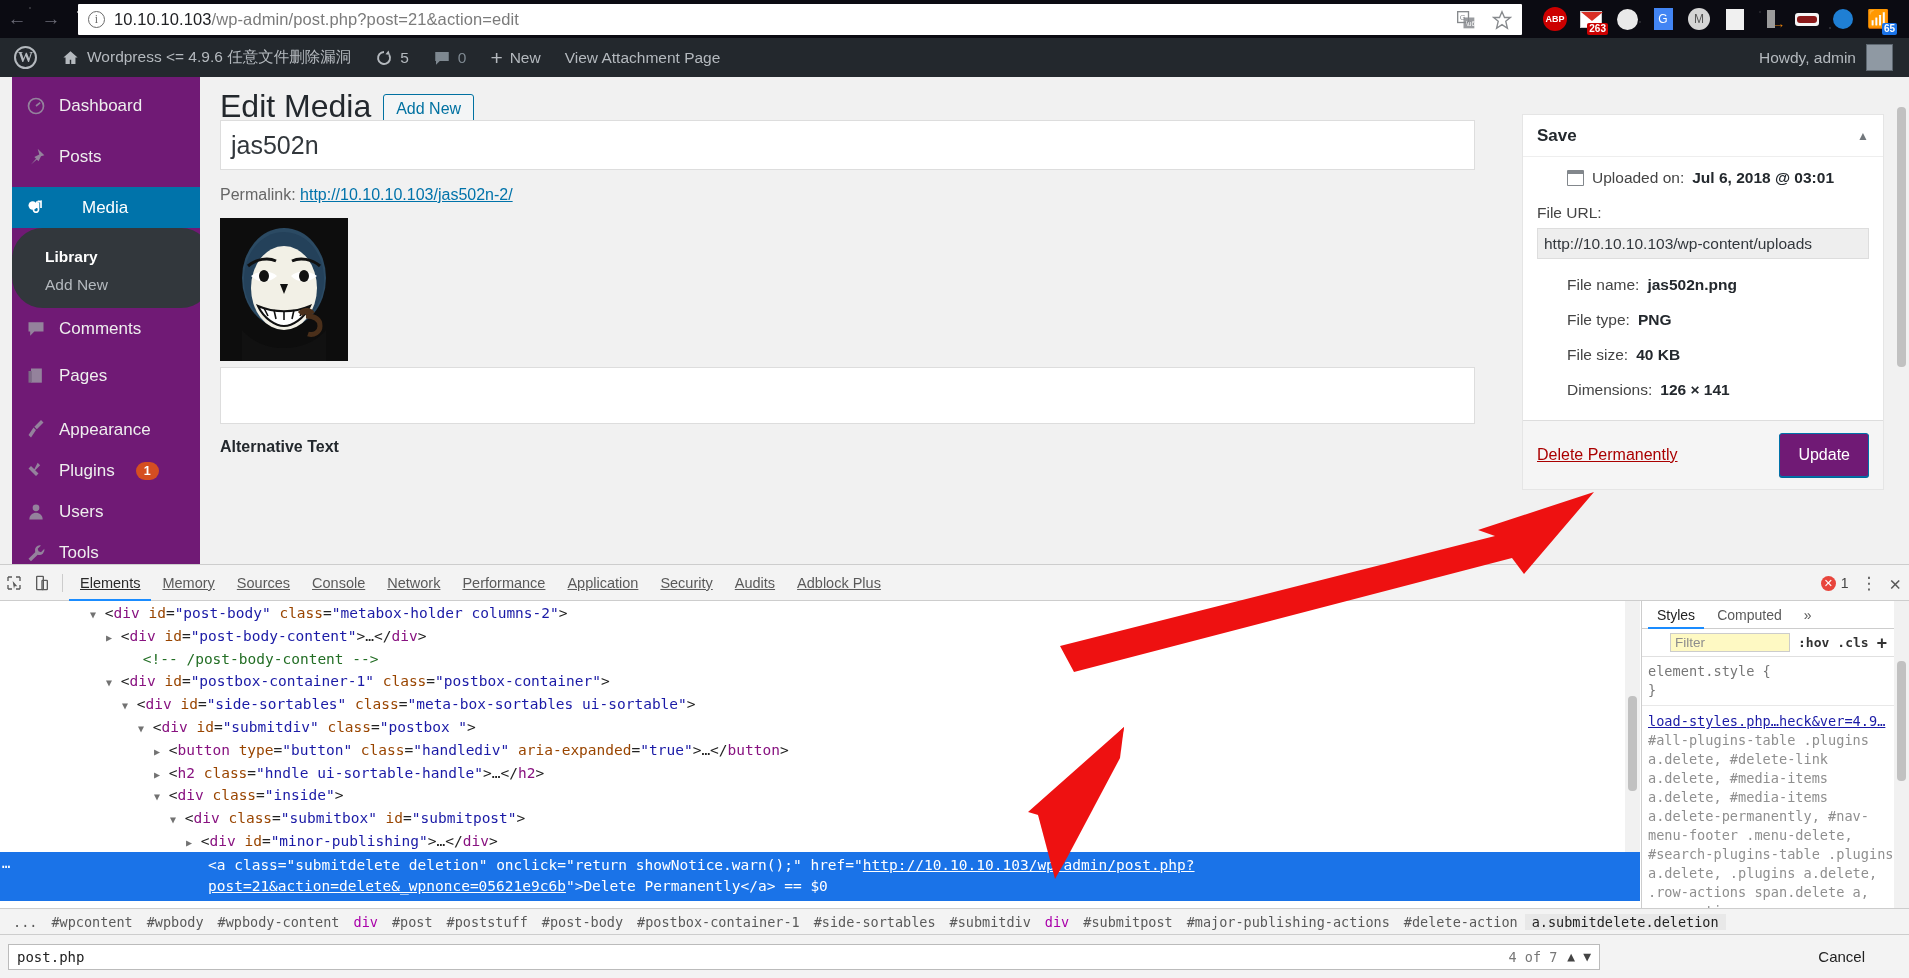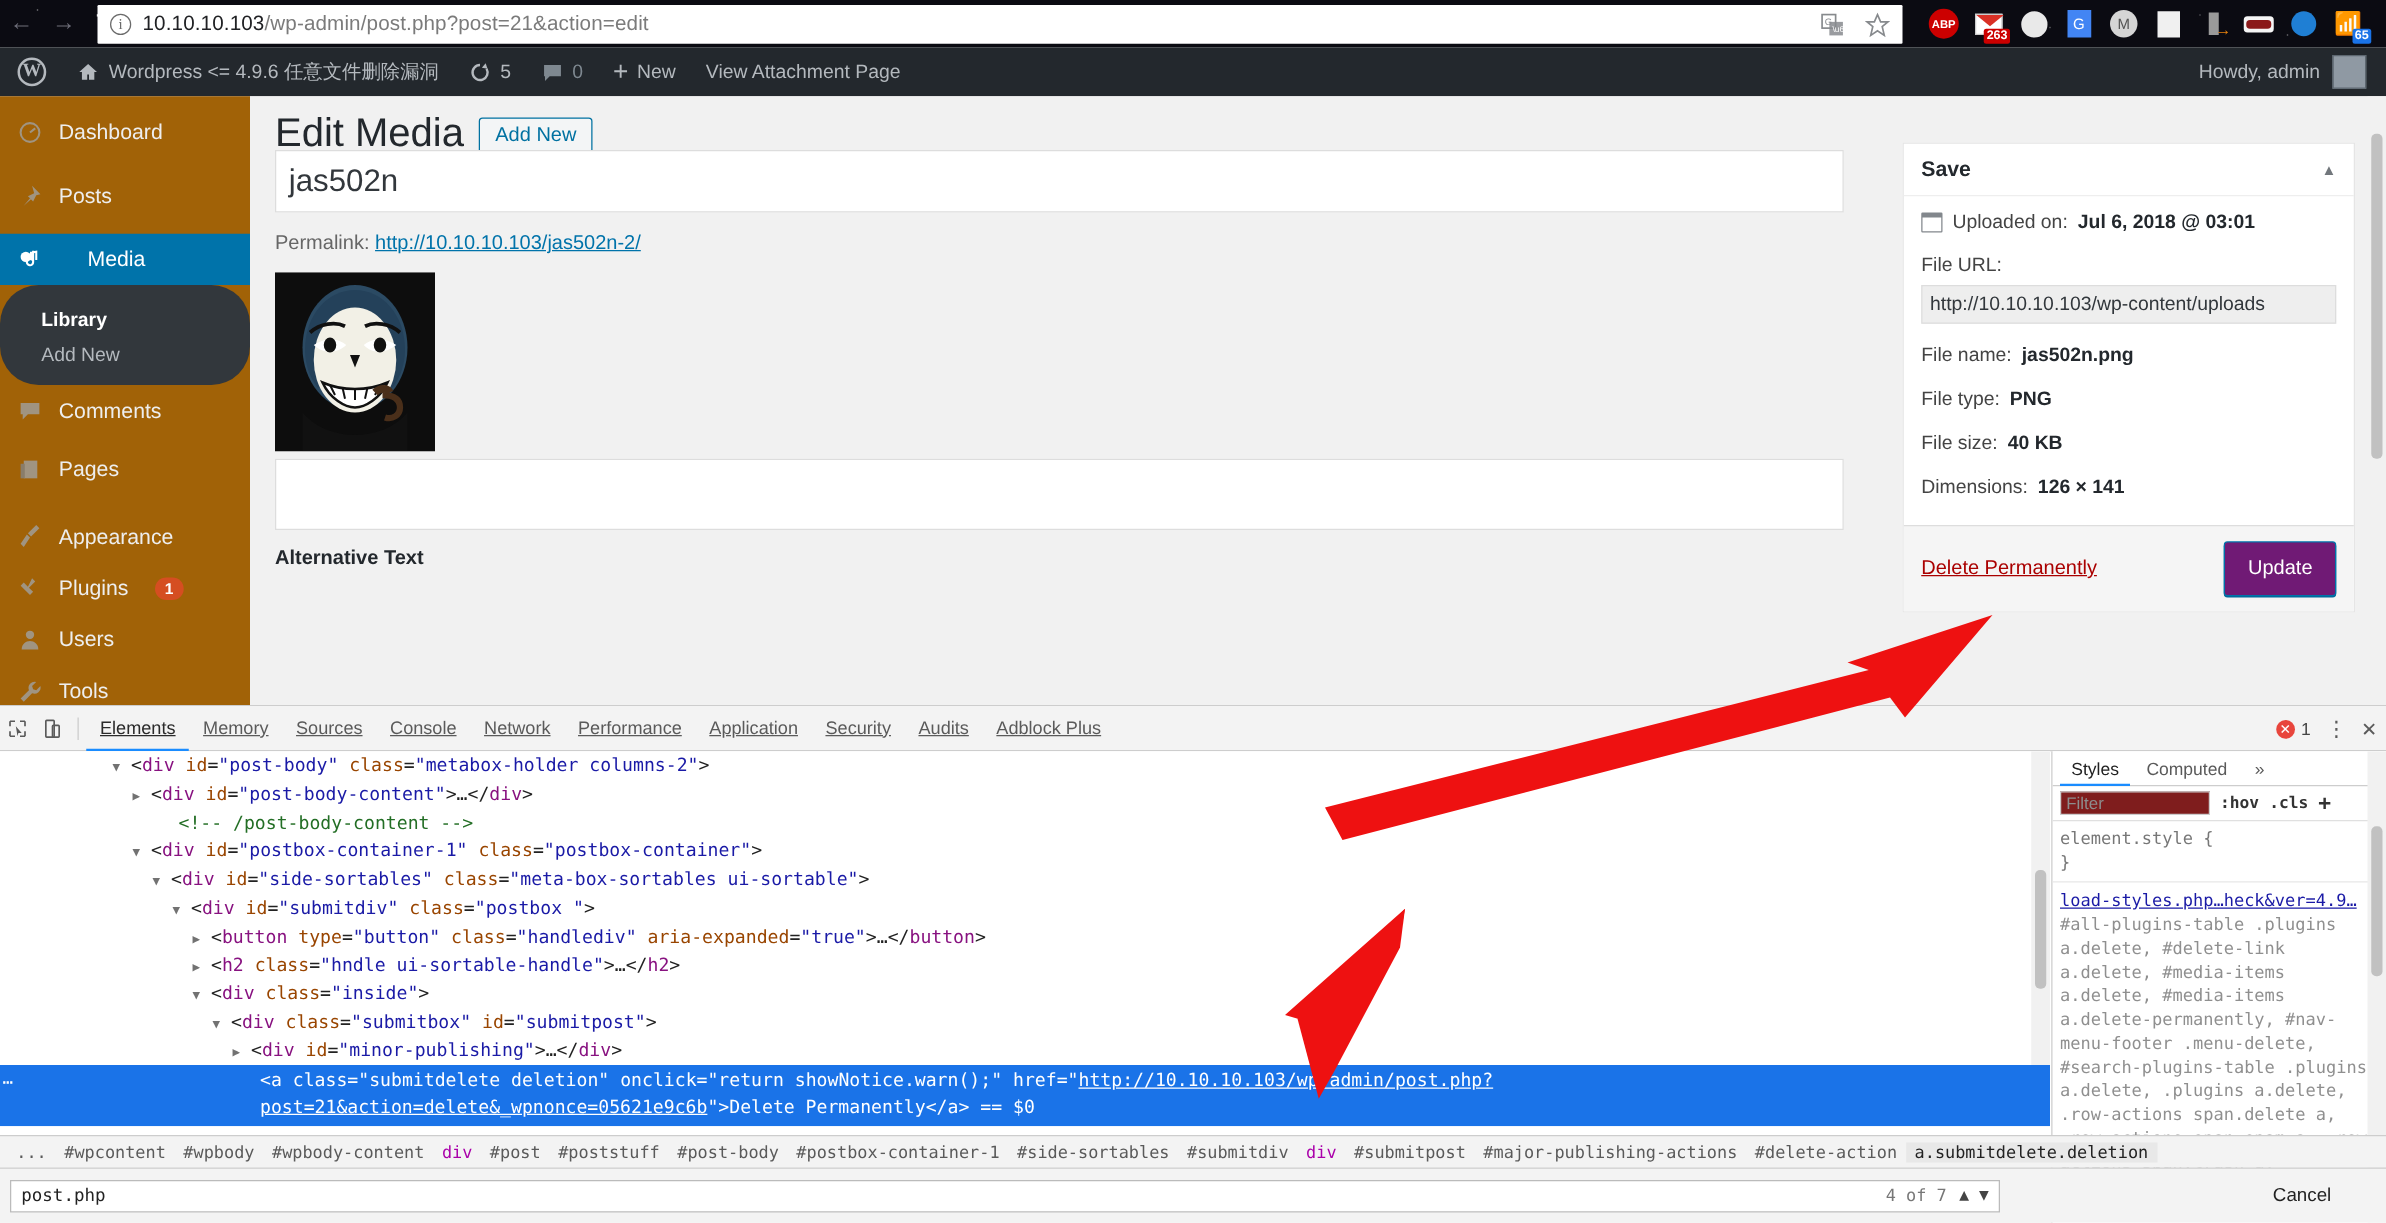--- a/index.html
+++ b/index.html
@@ -62,22 +62,22 @@
   }
   .ab-item { display:flex; align-items:center; gap:7px; padding:0 12px; height:39px; white-space:nowrap;}
   #ab-howdy { position:absolute; right:16px; top:0; height:39px; display:flex; align-items:center; gap:10px; font-size:15.5px;}
   #avatar { width:27px; height:27px; background:#8f99a3; border:1px solid #5d6770;}
   .wp-logo-circle { width:23px;height:23px;border-radius:50%;border:2px solid #b4b9be;
      display:flex;align-items:center;justify-content:center;font-family:"Liberation Serif",serif;
      font-size:15px; color:#b4b9be; font-weight:bold;}
 
   
   #adminmenu {
-    position:absolute; left:0; top:77px; width:200px; height:487px;
-    background:#a16207; color:#eee; overflow:hidden;
+    position:absolute; left:12px; top:77px; width:200px; height:487px;
+    background:#701a75; color:#eee; overflow:hidden;
   }
   .menu-item {
     display:flex; align-items:center; gap:12px; height:41px; padding-left:13px;
     font-size:17px; color:#eeeeee; position:relative;
   }
   .menu-item.current { background:#0073aa; color:#fff;gap:35px; }
   .menu-ico { width:22px; height:22px; opacity:.75; flex:none; display:flex; align-items:center; justify-content:center;}
   .menu-item.current .menu-ico { opacity:1; }
   .submenu { background:#32373c; padding:15px 0 9px 0;border-radius:31px; }
   .submenu div { padding:5px 0 5px 33px; font-size:15.5px; color:#b4b9be; }
@@ -118,21 +118,21 @@
   #submitdiv {
     position:absolute; left:1322px; top:37px; width:362px; background:#fff;
     border:1px solid #e5e5e5;
   }
   #submit-hndl {
     height:42px; display:flex; align-items:center; justify-content:space-between;
     padding:0 14px; border-bottom:1px solid #eee; font-size:17px; font-weight:600; color:#23282d;
   }
   .toggle-arrow { color:#72777c; font-size:12px; }
   #submit-inside { padding:12px 14px 4px 14px; }
-  .meta-line { font-size:15.5px; color:#444; margin-bottom:17px; display:flex; align-items:center; gap:8px;}
+  .meta-line { font-size:15.5px; color:#444; margin-bottom:17px; display:flex; align-items:center; gap:8px;margin-left:30px;}
   .meta-line b { color:#23282d; }
   #file-url-label { font-size:15.5px; color:#444; margin-bottom:6px; }
   #file-url-input {
     width:100%; height:31px; background:#eee; border:1px solid #ddd; color:#32373c;
     font-size:15.5px; padding:0 6px; display:flex; align-items:center; overflow:hidden; white-space:nowrap;
   }
   #major-actions {
     background:#f5f5f5; border-top:1px solid #ddd; padding:12px 14px;
     display:flex; align-items:center; justify-content:space-between;
   }
@@ -189,23 +189,23 @@
 
   #styles-pane {
     position:absolute; left:1641px; top:36px; width:268px; height:378px;
     background:#fff; border-left:1px solid #cdcdcd; overflow:hidden;
   }
   #styles-tabs { height:28px; display:flex; align-items:center; border-bottom:1px solid #cdcdcd;
     font-family:"Liberation Sans",sans-serif; font-size:14px; padding-left:6px; gap:4px;}
   .st-tab { padding:0 9px; height:28px; display:flex; align-items:center; color:#5a5a5a;}
   .st-tab.active { color:#222; box-shadow: inset 0 -2px 0 #1a8cff;}
   #styles-filterbar { height:28px; display:flex; align-items:center; gap:8px; border-bottom:1px solid #e0e0e0; padding:0 6px;}
-  #filter-input { width:120px; height:19px; border:1px solid #ccc; background:#7f1d1d; font-size:13.5px;
+  #filter-input { width:120px; height:19px; border:1px solid #ccc; background:#fef9c3; font-size:13.5px;
                   color:#8d8d8d; padding:0 4px; display:flex; align-items:center;
-                  font-family:"Liberation Sans",sans-serif;}
+                  font-family:"Liberation Sans",sans-serif;margin-left:22px;}
   .st-btn { font-size:13px; color:#333; font-family:"DejaVu Sans Mono",monospace; font-weight:bold;}
   #styles-body { padding:5px 6px; font-size:13.6px; line-height:19px; color:#555; font-family:"DejaVu Sans Mono",monospace;}
   #styles-body .sel { color:#8f8f8f; }
   #styles-body .file { color:#1a1aa6; text-decoration:underline; display:block; margin-top:6px; white-space:nowrap; overflow:hidden;}
   .rule-sep { border-top:1px solid #e8e8e8; margin:5px -6px; }
 
   #crumbs {
     position:absolute; left:0; bottom:44px; width:1909px; height:26px;
     background:#f3f3f3; border-top:1px solid #cdcdcd; display:flex; align-items:center;
     font-size:13.5px; color:#5a5a5a; font-family:"DejaVu Sans Mono",monospace; padding-left:6px; gap:0;

